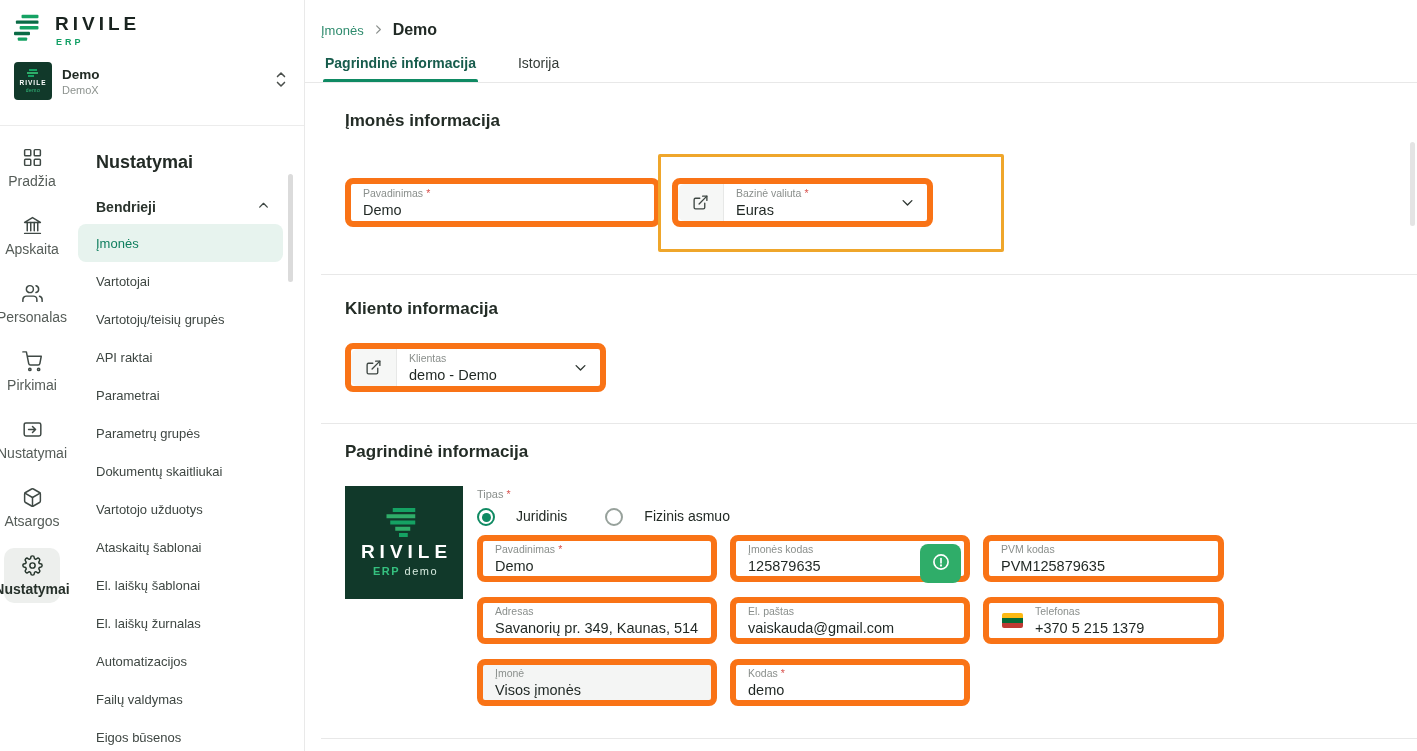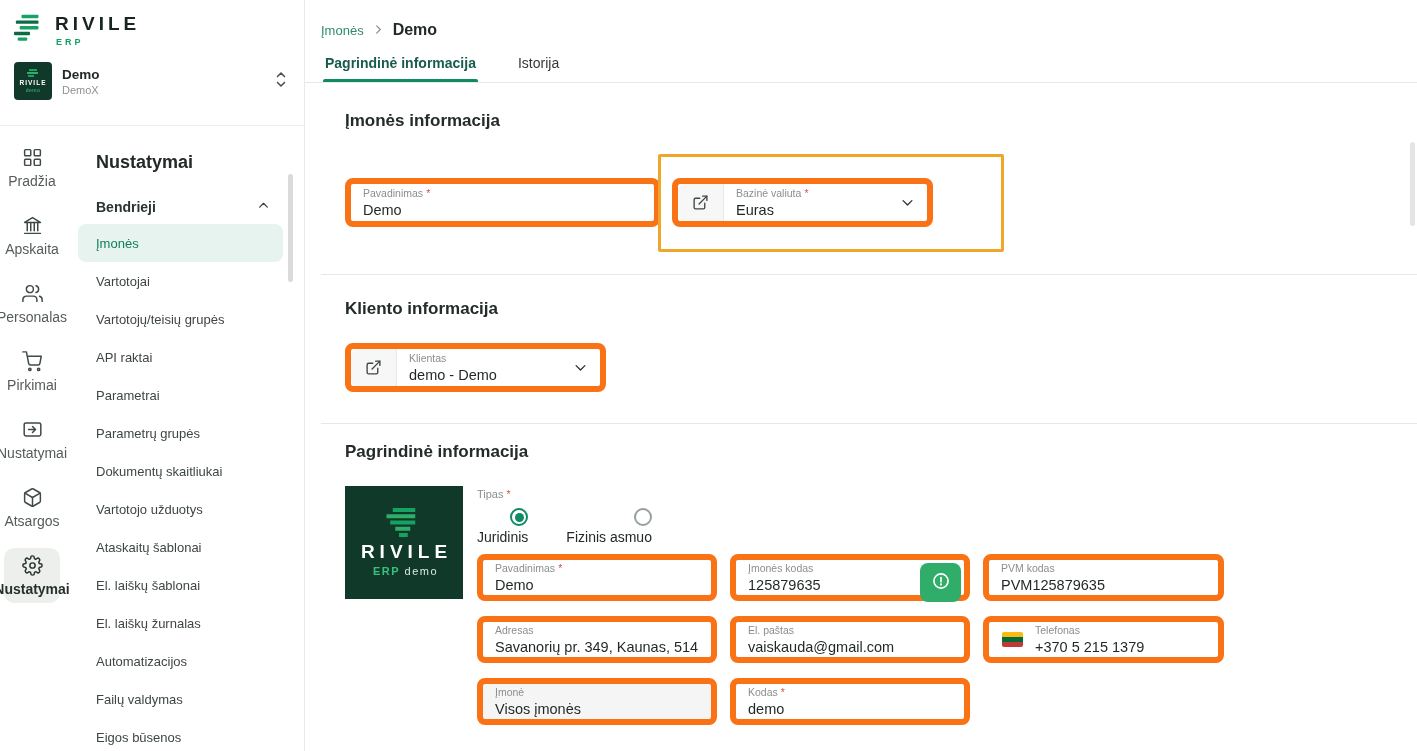--- a/index.html
+++ b/index.html
@@ -72,21 +72,21 @@
 
   
   .info-content { display:flex; gap:14px; margin-top:24px; }
   .company-big-logo { width:118px; height:113px; background:#11392A; display:flex; flex-direction:column; align-items:center; justify-content:center; gap:4px; flex:0 0 118px; }
   .big-name { color:#fff; font-size:19px; font-weight:700; letter-spacing:5px; line-height:1; margin-left:5px; }
   .big-sub { font-size:11px; letter-spacing:1.5px; margin-left:3px; }
   .big-sub .accent { color:#35C07F; font-weight:700; }
   .big-sub .rest { color:#D7EBDF; }
   .tipas-label { font-size:11px; color:#8A8F8C; margin-top:2px; display:flex; }
   .radio-row { display:flex; align-items:center; gap:38px; margin-top:8px; }
-  .radio-opt { display:flex; align-items:flex-end; gap:3px; cursor:pointer;flex-direction:column; }
+  .radio-opt { display:flex; align-items:flex-start; gap:21px; cursor:pointer; }
   .radio { width:18px; height:18px; border-radius:50%; border:2px solid #97A19B; background:#fff; position:relative; flex:0 0 18px; }
   .radio.checked { border-color:#0F8A62; }
   .radio.checked::after { content:""; position:absolute; inset:2.5px; background:#0F8A62; border-radius:50%; }
   .radio-label { font-size:14px; color:#222A25; }
   .fgrid { display:grid; grid-template-columns:240px 240px 241px; column-gap:13px; row-gap:15px; margin-top:9px; }
   .fgrid .field { height:47px; }
   .info-btn { position:absolute; right:3px; top:3px; width:41px; height:39px; background:#2FAD69; border:none; border-radius:8px; display:flex; align-items:center; justify-content:center; cursor:pointer; }
   .flag-cell { display:flex; align-items:center; padding-left:13px; }
   .flag { width:21px; height:15px; border-radius:2px; background:linear-gradient(#FDB913 0 33.3%, #046A38 33.3% 66.6%, #BE3A34 66.6% 100%); display:block; }
   .bottom-divider { margin-top:32px; }

